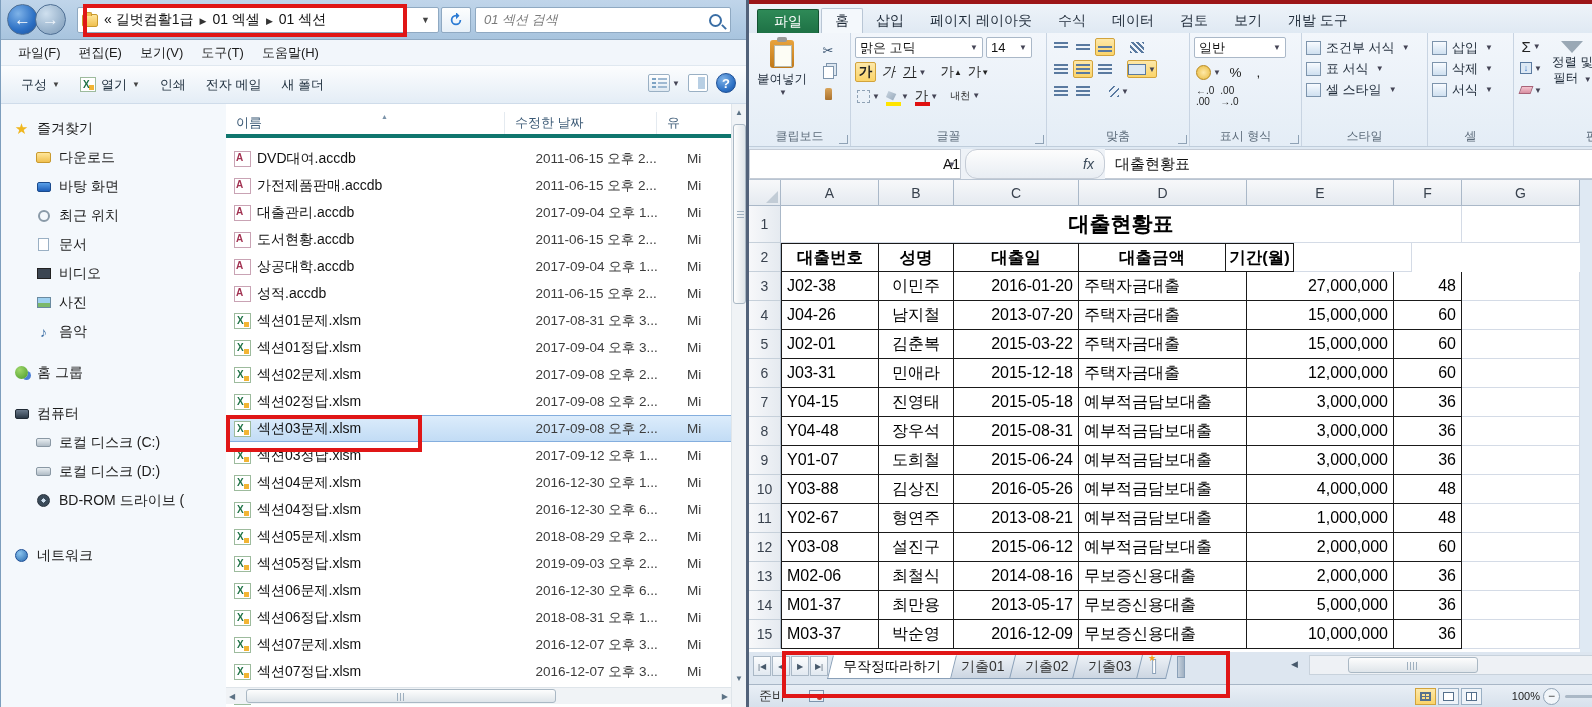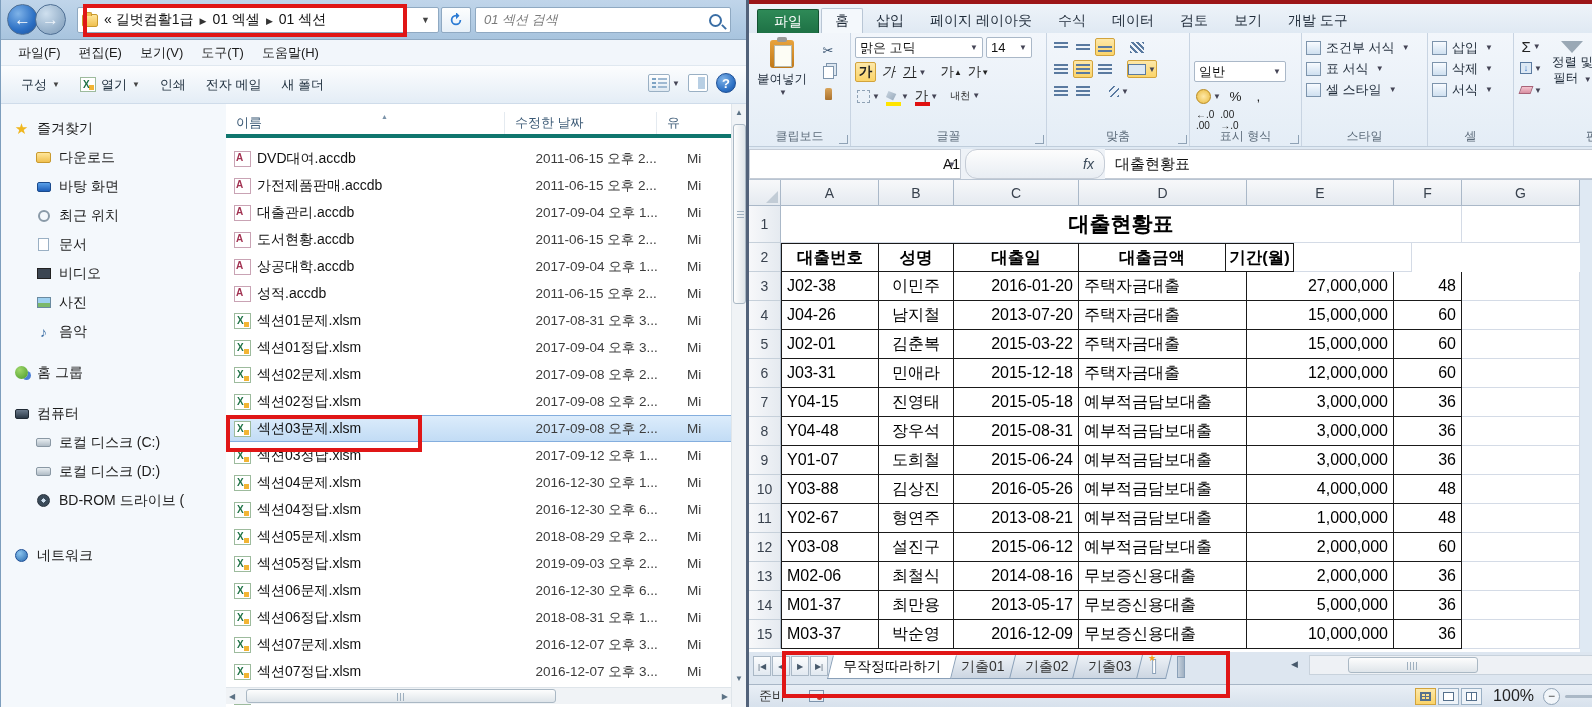--- a/index.html
+++ b/index.html
@@ -94,21 +94,21 @@
   .fbtn .i{font-style:italic;}
   .ddm{font-size:8px;color:#445;margin-left:2px;}
   .colorbar{position:relative;}
   .colorbar::after{content:"";position:absolute;left:2px;bottom:0px;width:15px;height:4px;}
   .fillic.colorbar::after{background:#ffe400;}
   .fcolic.colorbar::after{background:#e01010;}
   .align-ic{width:20px;height:18px;border-radius:2px;display:flex;align-items:center;justify-content:center;}
   .align-ic i{display:block;width:14px;height:11px;}
   .al-lines-b{background:repeating-linear-gradient(#5a7aa0 0 2px,transparent 2px 4px);}
   .align-ic.on{background:linear-gradient(#fde8a9,#fbd469);border:1px solid #d2a33c;}
-  .numsel{background:#fff;border:1px solid #aab8c8;border-radius:2px;height:21px;width:92px;display:flex;align-items:center;justify-content:space-between;font-size:13px;padding:0 4px;color:#111;margin-top:24px;}
+  .numsel{background:#fff;border:1px solid #aab8c8;border-radius:2px;height:21px;width:92px;display:flex;align-items:center;justify-content:space-between;font-size:13px;padding:0 4px;color:#111;}
   .coin{width:15px;height:15px;border-radius:50%;background:radial-gradient(#ffe9a8,#e8b93c);border:1px solid #b98a20;}
   .stybtn{display:flex;align-items:center;font-size:13px;color:#1e2a38;height:21px;gap:5px;}
   .sq{width:15px;height:14px;border:1px solid #7d94ac;background:linear-gradient(#f8fbff,#cfe0f0);flex:none;}
   .sigma{font-size:15px;color:#222;}
   .sortfilter{display:flex;flex-direction:column;align-items:center;font-size:12.5px;color:#1e2a38;line-height:1.25;}
   .funnel{width:0;height:0;border-left:11px solid transparent;border-right:11px solid transparent;border-top:12px solid #9aa8b5;position:relative;margin-bottom:2px;}
 
   .xl-formula{position:absolute;left:0;top:149px;width:100%;height:31px;background:#eef2f7;border-bottom:1px solid #b8c4d2;display:flex;align-items:stretch;}
   .namebox{width:212px;background:#fff;border:1px solid #c5ccd6;display:flex;align-items:center;justify-content:flex-end;font-size:14px;color:#111;position:relative;}
   .namebox .dd{position:absolute;right:4px;font-size:8px;color:#556;}
@@ -144,21 +144,21 @@
   .sh-hthumb{position:absolute;left:38px;top:1px;width:130px;height:16px;background:linear-gradient(#fdfdfd,#dfe5ea);border:1px solid #aab8c4;border-radius:3px;}
   .sh-arrow{position:absolute;left:542px;top:7px;font-size:9px;color:#47596b;}
   .xl-status{position:absolute;left:0;top:684px;width:100%;height:23px;background:linear-gradient(#e9eff6,#d7e1ec);border-top:1px solid #a8b6c6;display:flex;align-items:center;font-size:13px;color:#333;}
   .macro-ic{width:15px;height:12px;border:1px solid #7d94ac;background:#e8eef5;margin-left:24px;position:relative;}
   .macro-ic::after{content:"";position:absolute;right:1px;bottom:1px;width:5px;height:5px;border-radius:50%;background:#c0392b;}
   .viewbtns{position:absolute;right:200px;display:flex;gap:2px;}
   .vb{width:21px;height:17px;border:1px solid #9ab0c4;background:#eef3f8;display:flex;align-items:center;justify-content:center;}
   .vb.on{background:linear-gradient(#fde8a9,#fbd469);border:1px solid #d2a33c;}
   .vb i{width:11px;height:9px;border:1px solid #55708c;display:block;}
   .vb.norm i{background:repeating-linear-gradient(90deg,#55708c 0 1px,transparent 1px 4px),repeating-linear-gradient(#55708c 0 1px,transparent 1px 3px);}
-  .zoomtxt{position:absolute;right:148px;font-size:16px;color:#222;}
+  .zoomtxt{position:absolute;right:142px;font-size:11px;color:#222;}
   .zminus{position:absolute;right:122px;width:17px;height:17px;border-radius:50%;border:1px solid #8fa2b5;background:#f2f6fa;display:flex;align-items:center;justify-content:center;font-size:12px;color:#444;}
   .ztrack{position:absolute;right:12px;width:105px;height:3px;background:#aab8c6;border-radius:2px;}
   .zthumb{position:absolute;right:58px;width:11px;height:15px;background:linear-gradient(#fdfdfd,#d8e0e9);border:1px solid #8fa2b5;clip-path:polygon(0 0,100% 0,100% 60%,50% 100%,0 60%);}
 
   .redbox{position:absolute;border:4px solid #e01616;z-index:50;}
 </style>
 </head>
 <body>
 
 <div class="root">

